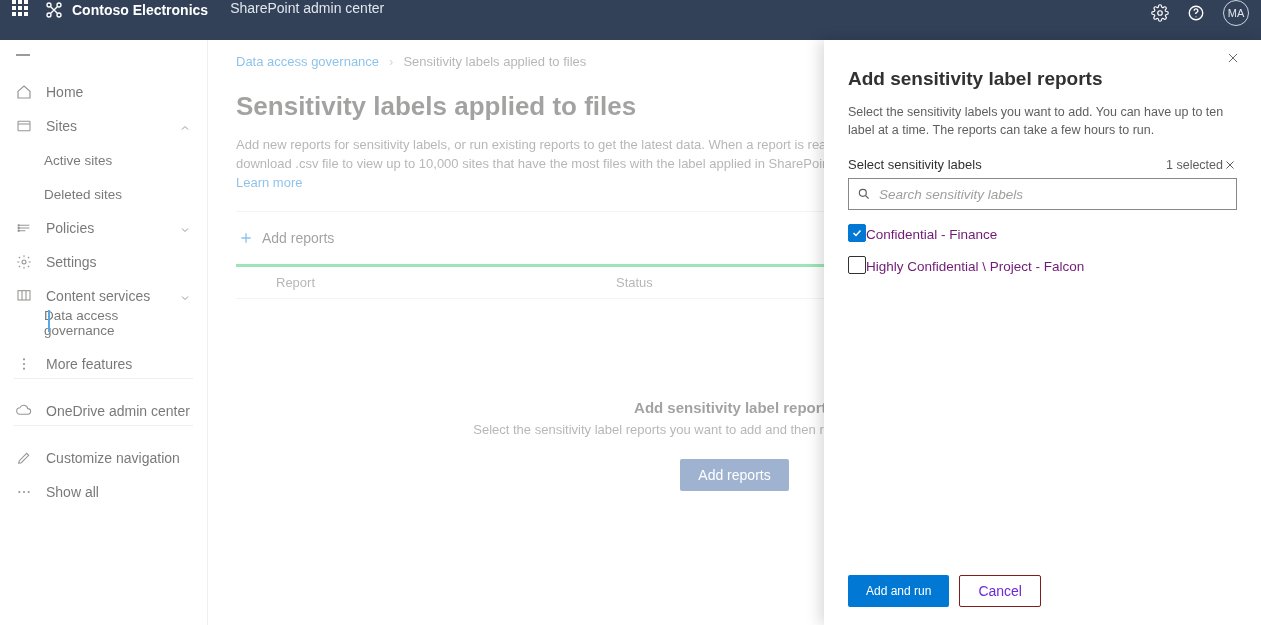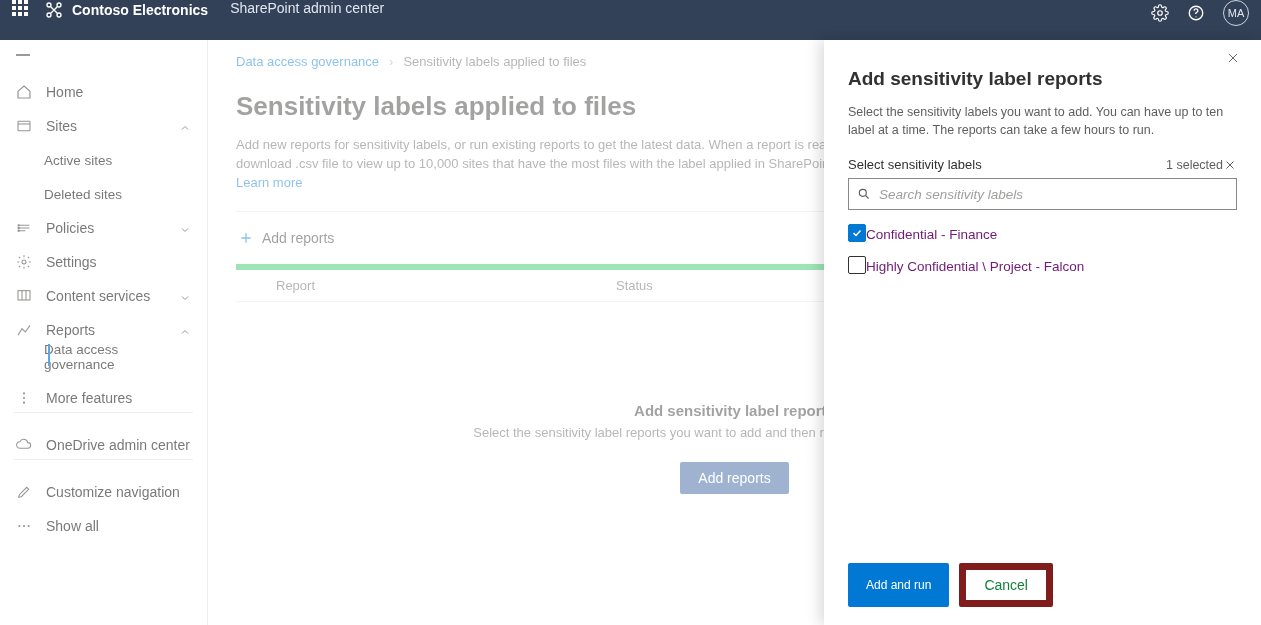--- a/index.html
+++ b/index.html
@@ -42,21 +42,21 @@
   .breadcrumb a { color:#0078d4; text-decoration:none; cursor:pointer; }
   .crumb-sep { color:#a19f9d; }
   .page-title { font-size:26px; font-weight:600; color:#323130; margin-top:22px; }
   .page-desc { font-size:13px; color:#605e5c; margin-top:14px; max-width:620px; line-height:1.45; }
   .learn-more { color:#0078d4; text-decoration:none; cursor:pointer; }
 
   .toolbar { margin-top:18px; padding-top:14px; border-top:1px solid #e5e5e5; }
   .tb-btn { display:inline-flex; align-items:center; gap:8px; font-size:14px; color:#323130; cursor:pointer; padding:4px 2px; }
   .tb-btn .plus { width:16px; height:16px; color:#0078d4; }
 
-  .col-headers { display:flex; margin-top:14px; padding:8px 40px; border-top:6px solid #22c55e; border-bottom:1px solid #e5e5e5; font-size:13px; color:#605e5c; }
+  .col-headers { display:flex; margin-top:14px; padding:8px 40px; border-top:3px solid #22c55e; border-bottom:1px solid #e5e5e5; font-size:13px; color:#605e5c; }
   .col-report { flex:0 0 340px; }
   .col-status { flex:0 0 200px; }
 
   .empty-state { text-align:center; margin-top:100px; }
   .empty-state h3 { font-size:15px; font-weight:600; color:#323130; }
   .empty-state p { font-size:13px; color:#605e5c; margin-top:6px; }
   .primary-btn { margin-top:22px; display:inline-block; background:#2b579a; color:#fff; border:none; padding:8px 18px; font-size:14px; cursor:pointer; border-radius:2px; }
 
   
   .dim { position:absolute; inset:0; background:rgba(255,255,255,0.55); pointer-events:none; }
@@ -78,21 +78,21 @@
   .search-wrap { margin-top:6px; border:1px solid #8a8886; height:32px; display:flex; align-items:center; padding:0 8px; gap:8px; }
   .search-wrap input { border:none; outline:none; flex:1; font-size:13.5px; color:#15803d; background:transparent; }
   .search-wrap input::placeholder { color:#a19f9d; font-style:italic; }
   .search-icon { width:14px; height:14px; color:#605e5c; }
   .check-list { margin-top:14px; display:flex; flex-direction:column; gap:14px; }
   .check-item { display:flex; align-items:flex-end; font-size:13.5px; color:#701a75; cursor:pointer; }
   .chk { width:18px; height:18px; border:1px solid #323130; border-radius:2px; display:flex; align-items:center; justify-content:center; flex-shrink:0; }
   .chk.checked { background:#0078d4; border-color:#0078d4; color:#fff; }
   .panel-footer { padding: 14px 24px 18px 24px; display:flex; gap:10px; }
   .btn-primary { background:#0078d4; color:#fff; border:none; padding:8px 18px; font-size:12px; cursor:pointer; border-radius:2px; }
-  .btn-secondary { background:#fff; color:#15803d; border:7px solid #7f1d1d; padding:7px 18px; font-size:14px; cursor:pointer; border-radius:2px; }
+  .btn-secondary { background:#fff; color:#6d28d9; border:1px solid #7f1d1d; padding:7px 18px; font-size:14px; cursor:pointer; border-radius:2px; }
 
   svg { display:block; }
 </style>
 </head>
 <body>
 
 <div class="header">
   <div class="waffle">
     <span></span>
       <span></span>
@@ -212,33 +212,20 @@
         </span>
       <span>Content services</span>
       <span class="nav-chevron">
           <svg width="12" height="12" viewBox="0 0 24 24" fill="none" stroke="currentColor" stroke-width="2">
             <path d="M6 9 L12 15 L18 9"></path>
           </svg>
         </span>
     </div>
 
 
-    <div class="nav-item">
-      <span class="nv-icon">
-          <svg width="16" height="16" viewBox="0 0 24 24" fill="none" stroke="currentColor" stroke-width="1.6">
-            <path d="M3 20 L9 10 L14 15 L21 5"></path>
-          </svg>
-        </span>
-      <span>Reports</span>
-      <span class="nav-chevron">
-          <svg width="12" height="12" viewBox="0 0 24 24" fill="none" stroke="currentColor" stroke-width="2">
-            <path d="M6 15 L12 9 L18 15"></path>
-          </svg>
-        </span>
-    </div>
     <div class="nav-sub">
       <div class="nav-item active">
           <span>Data access governance</span>
         </div>
     </div>
 
     <div class="nav-item">
       <span class="nv-icon">
           <svg width="16" height="16" viewBox="0 0 24 24" fill="currentColor">
             <circle cx="12" cy="5" r="1.6"></circle>

